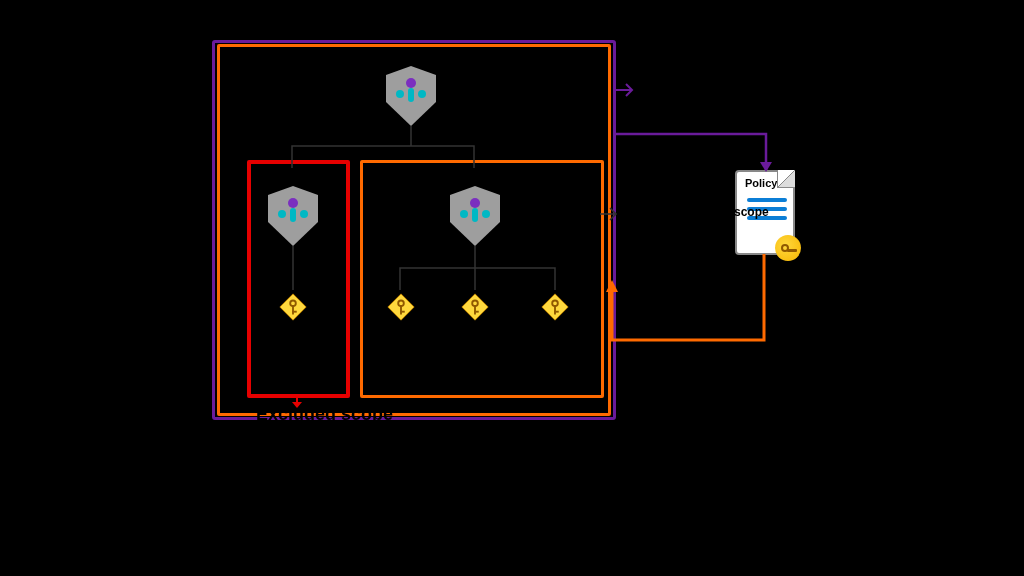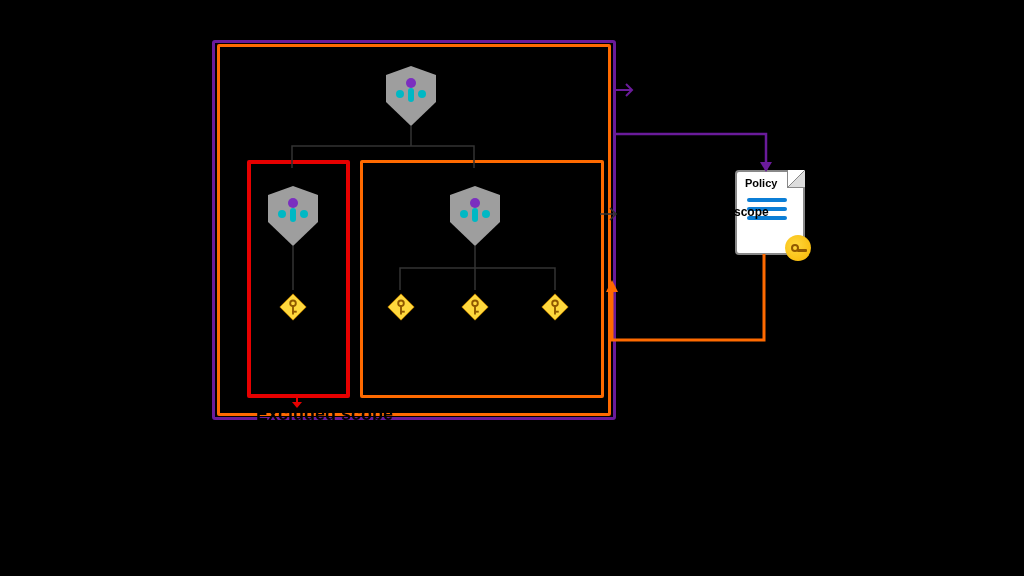--- a/index.html
+++ b/index.html
@@ -50,21 +50,21 @@
   
   .sub-key {
     position: absolute;
     width: 30px;
     height: 30px;
   }
   .sub-key svg { width:100%; height:100%; }
   
   .policy-doc {
     position: absolute;
-    width: 70px;
+    width: 60px;
     height: 85px;
     background: #fff;
     border: 2px solid #888;
     border-radius: 4px;
   }
   .policy-fold {
     position: absolute;
     top: -2px; right: -2px;
     width: 18px; height: 18px;
     background: linear-gradient(135deg, #fff 0%, #fff 48%, #888 50%, #ddd 52%, #ddd 100%);

